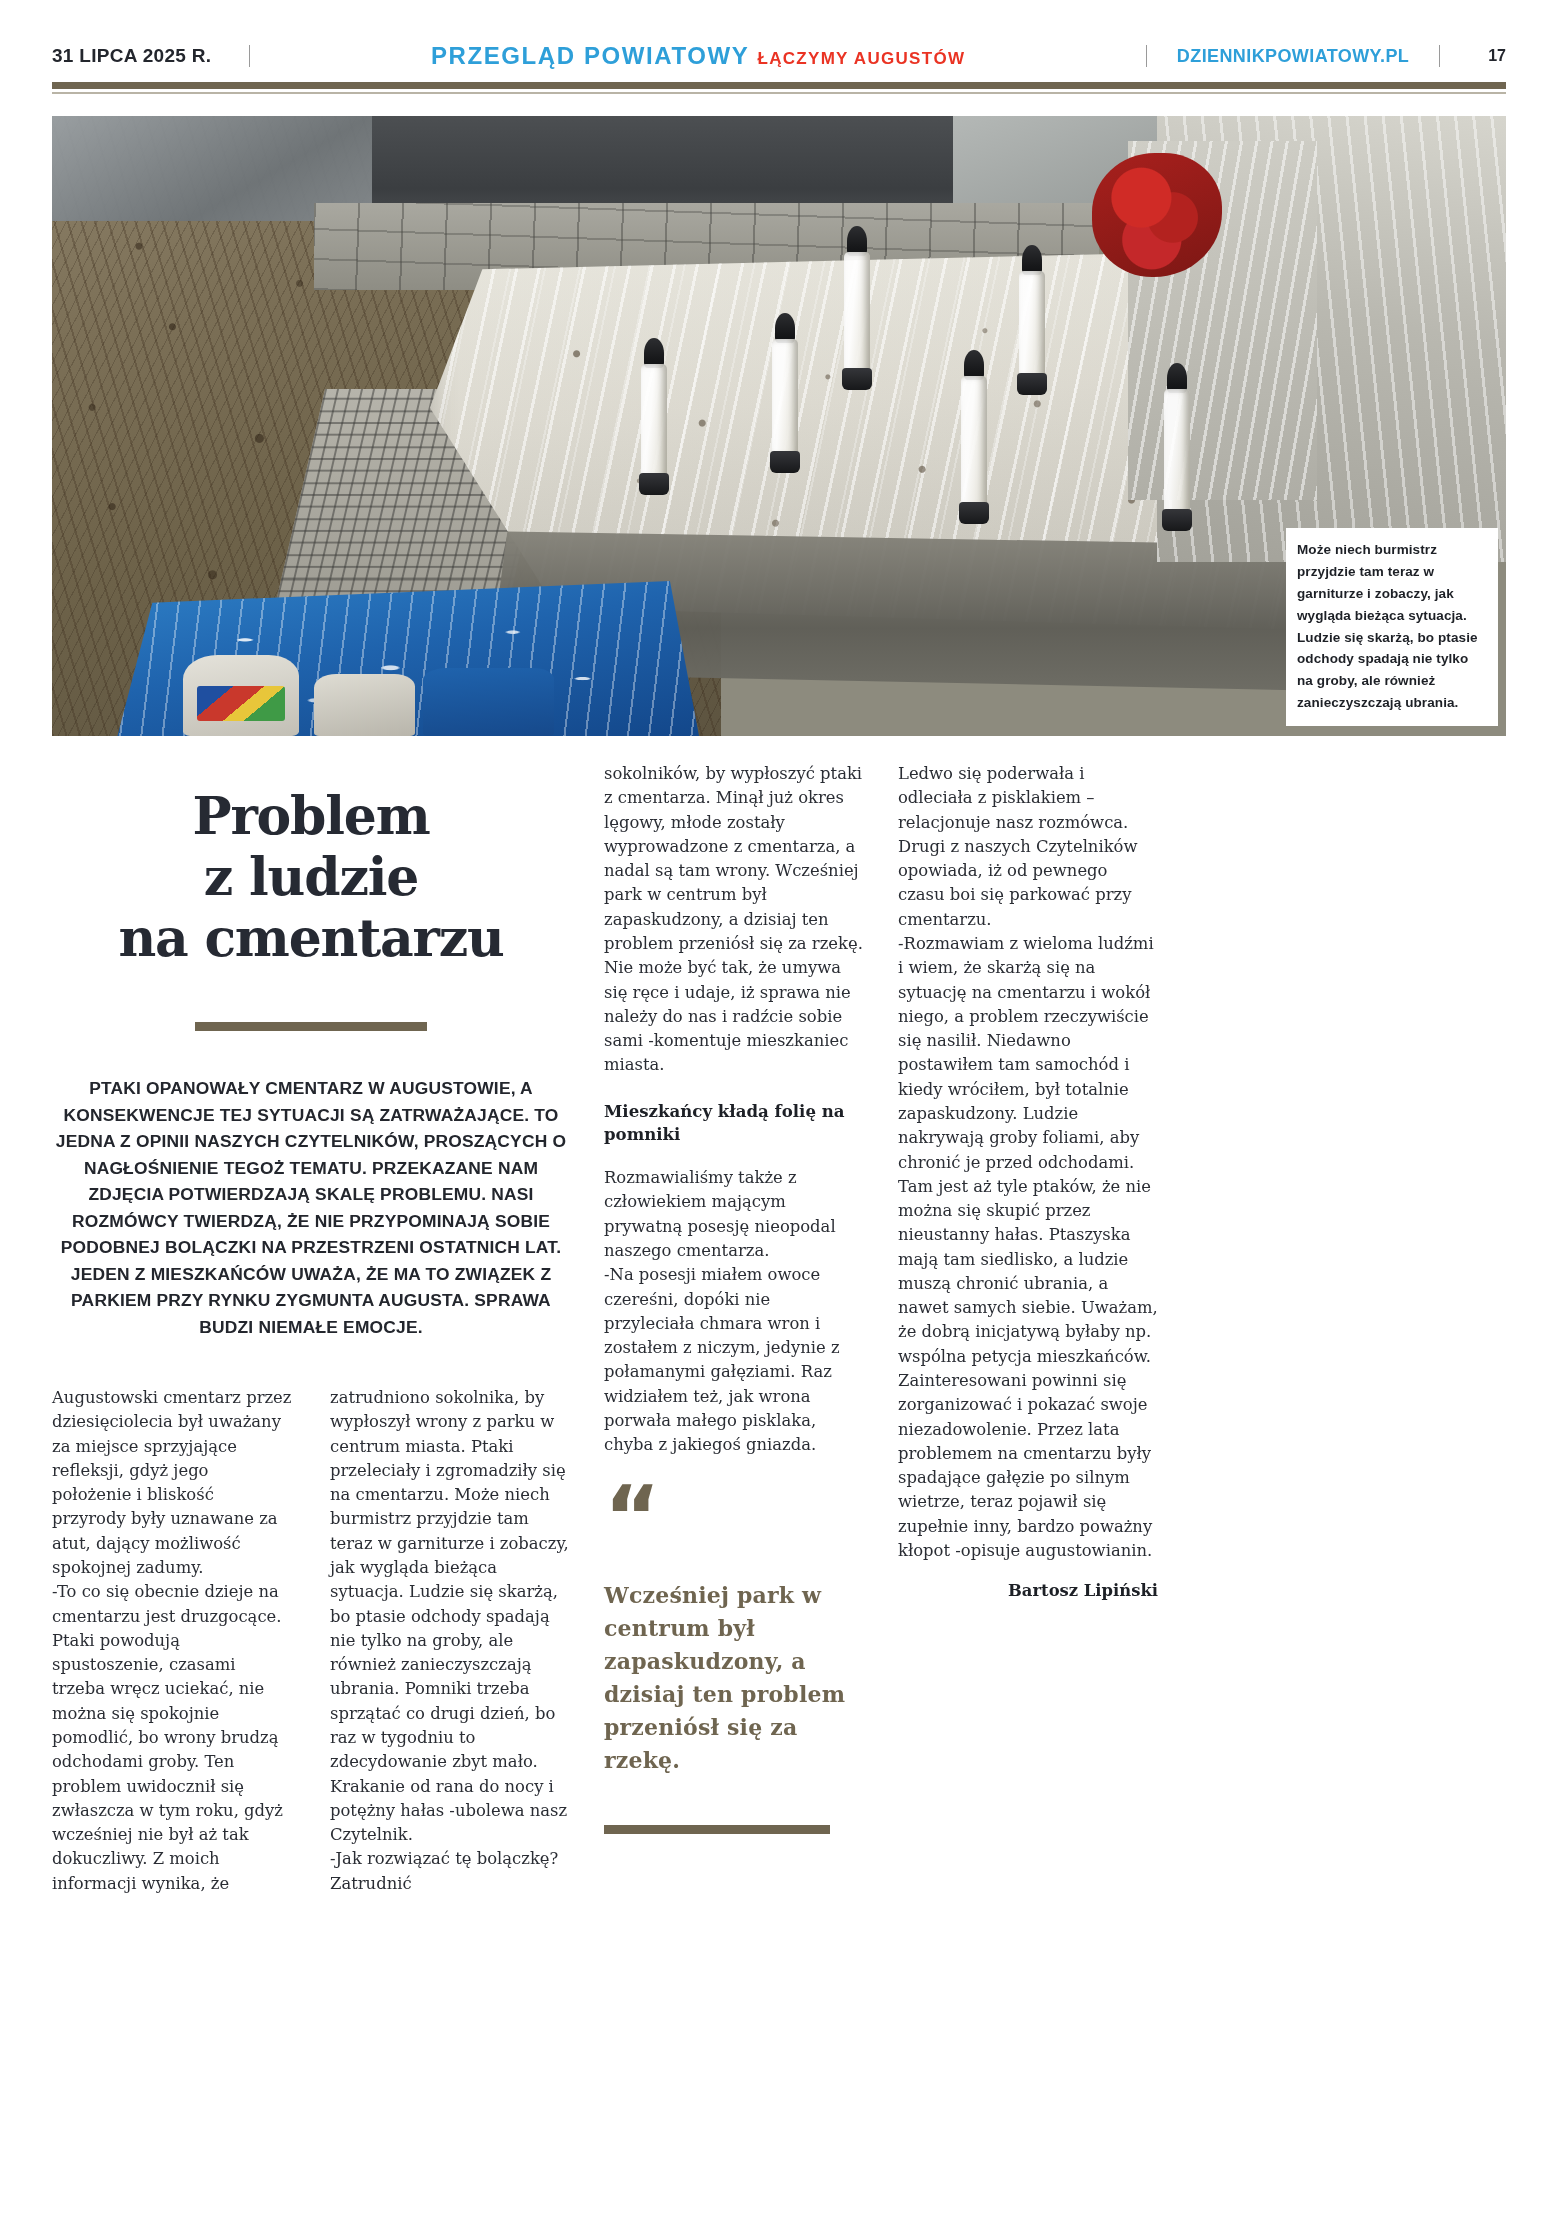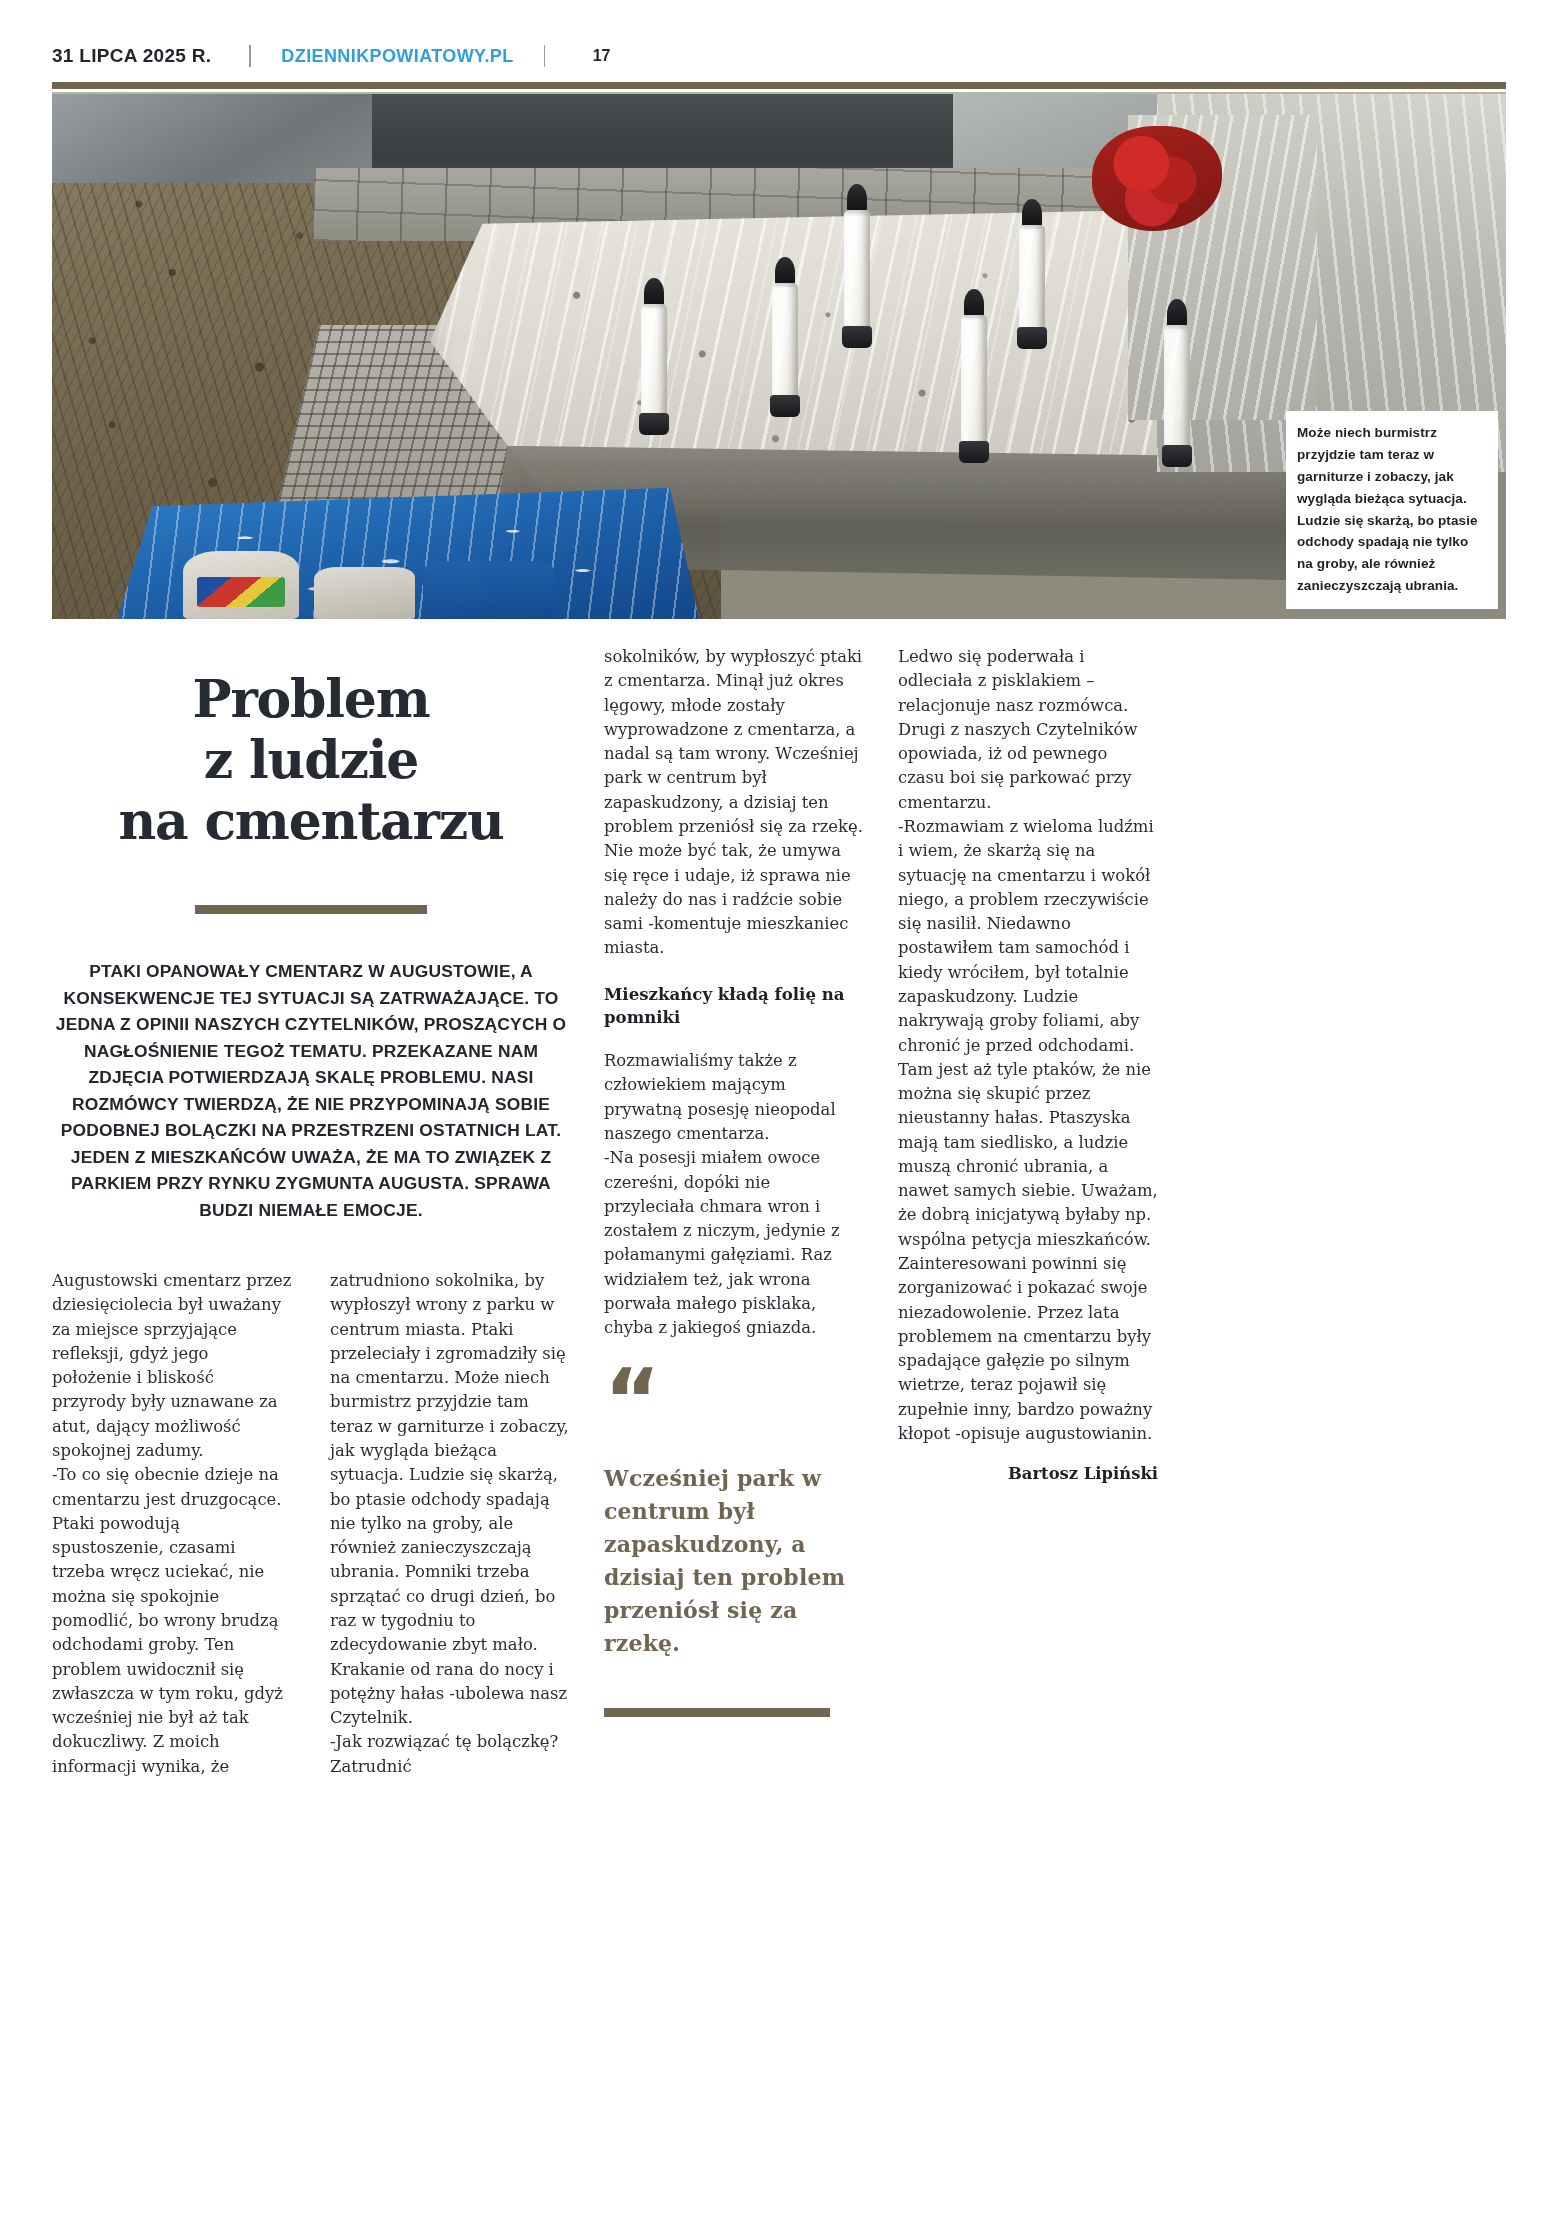--- a/index.html
+++ b/index.html
@@ -38,21 +38,21 @@
   .site-url {
     font-size:18px; font-weight:bold; color:#2e9fd9;
     letter-spacing:0.4px; margin:0 30px;
   }
   .page-num { font-size:16px; font-weight:bold; margin-left:48px;text-align:right; }
 
   .rule-thick { height:7px; background:#6f6550; margin-top:14px; }
   .rule-thin  { height:2px; background:#b9b4a6; margin-top:3px; }
 
   
-  .photo-wrap { position:relative; width:1454px; height:525px; overflow:hidden; }
+  .photo-wrap { position:relative; margin-top:22px; width:1454px; height:620px; overflow:hidden; }
   .photo { position:absolute; inset:0; background:#8d8b7e; }
 
   
   .p-soil {
     position:absolute; left:0; top:0; width:46%; height:100%;
     background:
       repeating-linear-gradient(74deg, rgba(60,44,28,.30) 0 2px, transparent 2px 13px),
       repeating-linear-gradient(-62deg, rgba(42,30,18,.22) 0 1px, transparent 1px 9px),
       linear-gradient(165deg,#8d8169 0%, #7c7057 28%, #6d6249 60%, #5d5440 100%);
   }
@@ -282,20 +282,23 @@
   .bottom-rule { width:226px; height:9px; background:#6f6550; margin-top:48px; }
 </style>
 </head>
 <body>
 
 <div class="page">
 
   <div class="masthead">
     <span class="issue-date">31 LIPCA 2025 R.</span>
     <span class="vsep mh-sep-1"></span>
+    <div class="brand-block">
+      <span class="brand-main">PRZEGLĄD POWIATOWY</span><span class="brand-sub">ŁĄCZYMY AUGUSTÓW</span>
+    </div>
     <div class="mh-right">
       <span class="vsep"></span>
       <span class="site-url">DZIENNIKPOWIATOWY.PL</span>
       <span class="vsep"></span>
       <span class="page-num">17</span>
     </div>
   </div>
   <div class="rule-thick"></div>
   <div class="rule-thin"></div>
 

